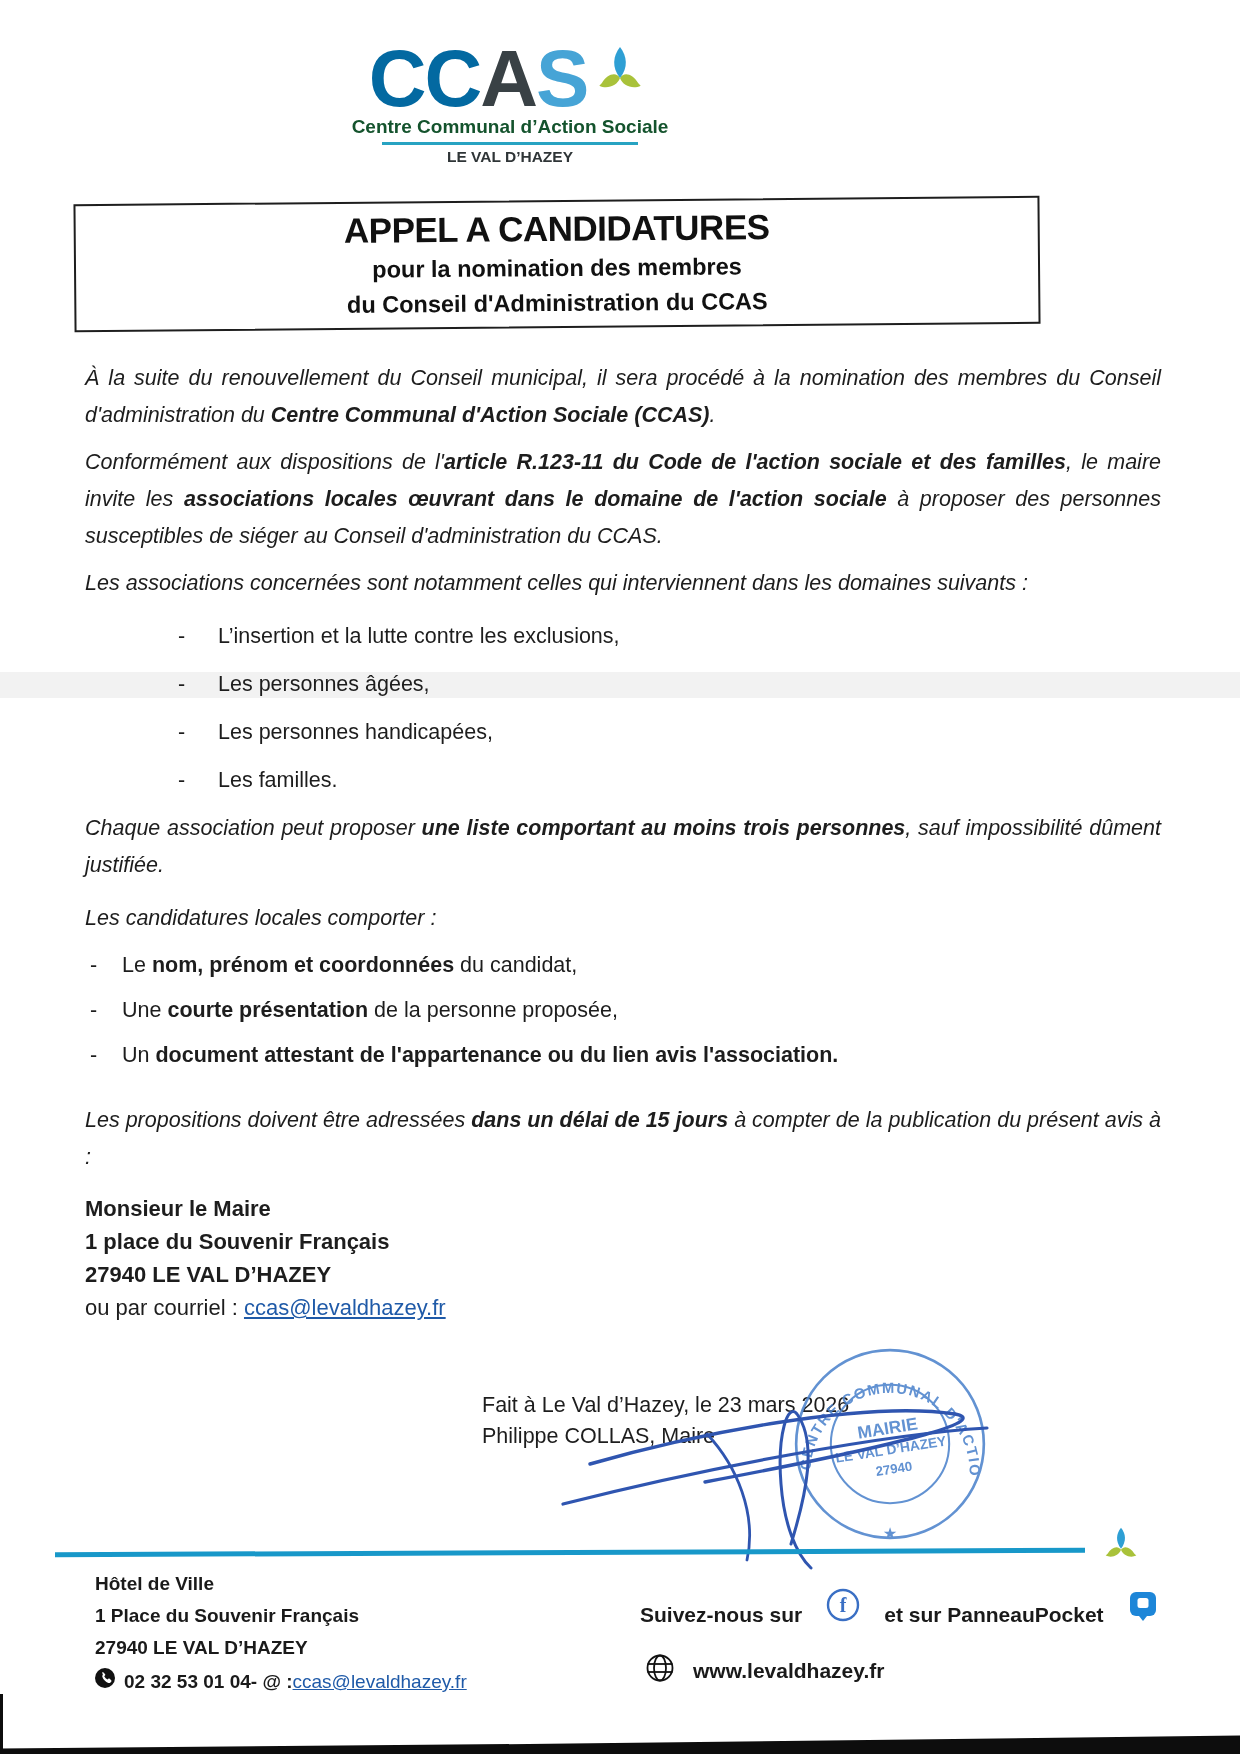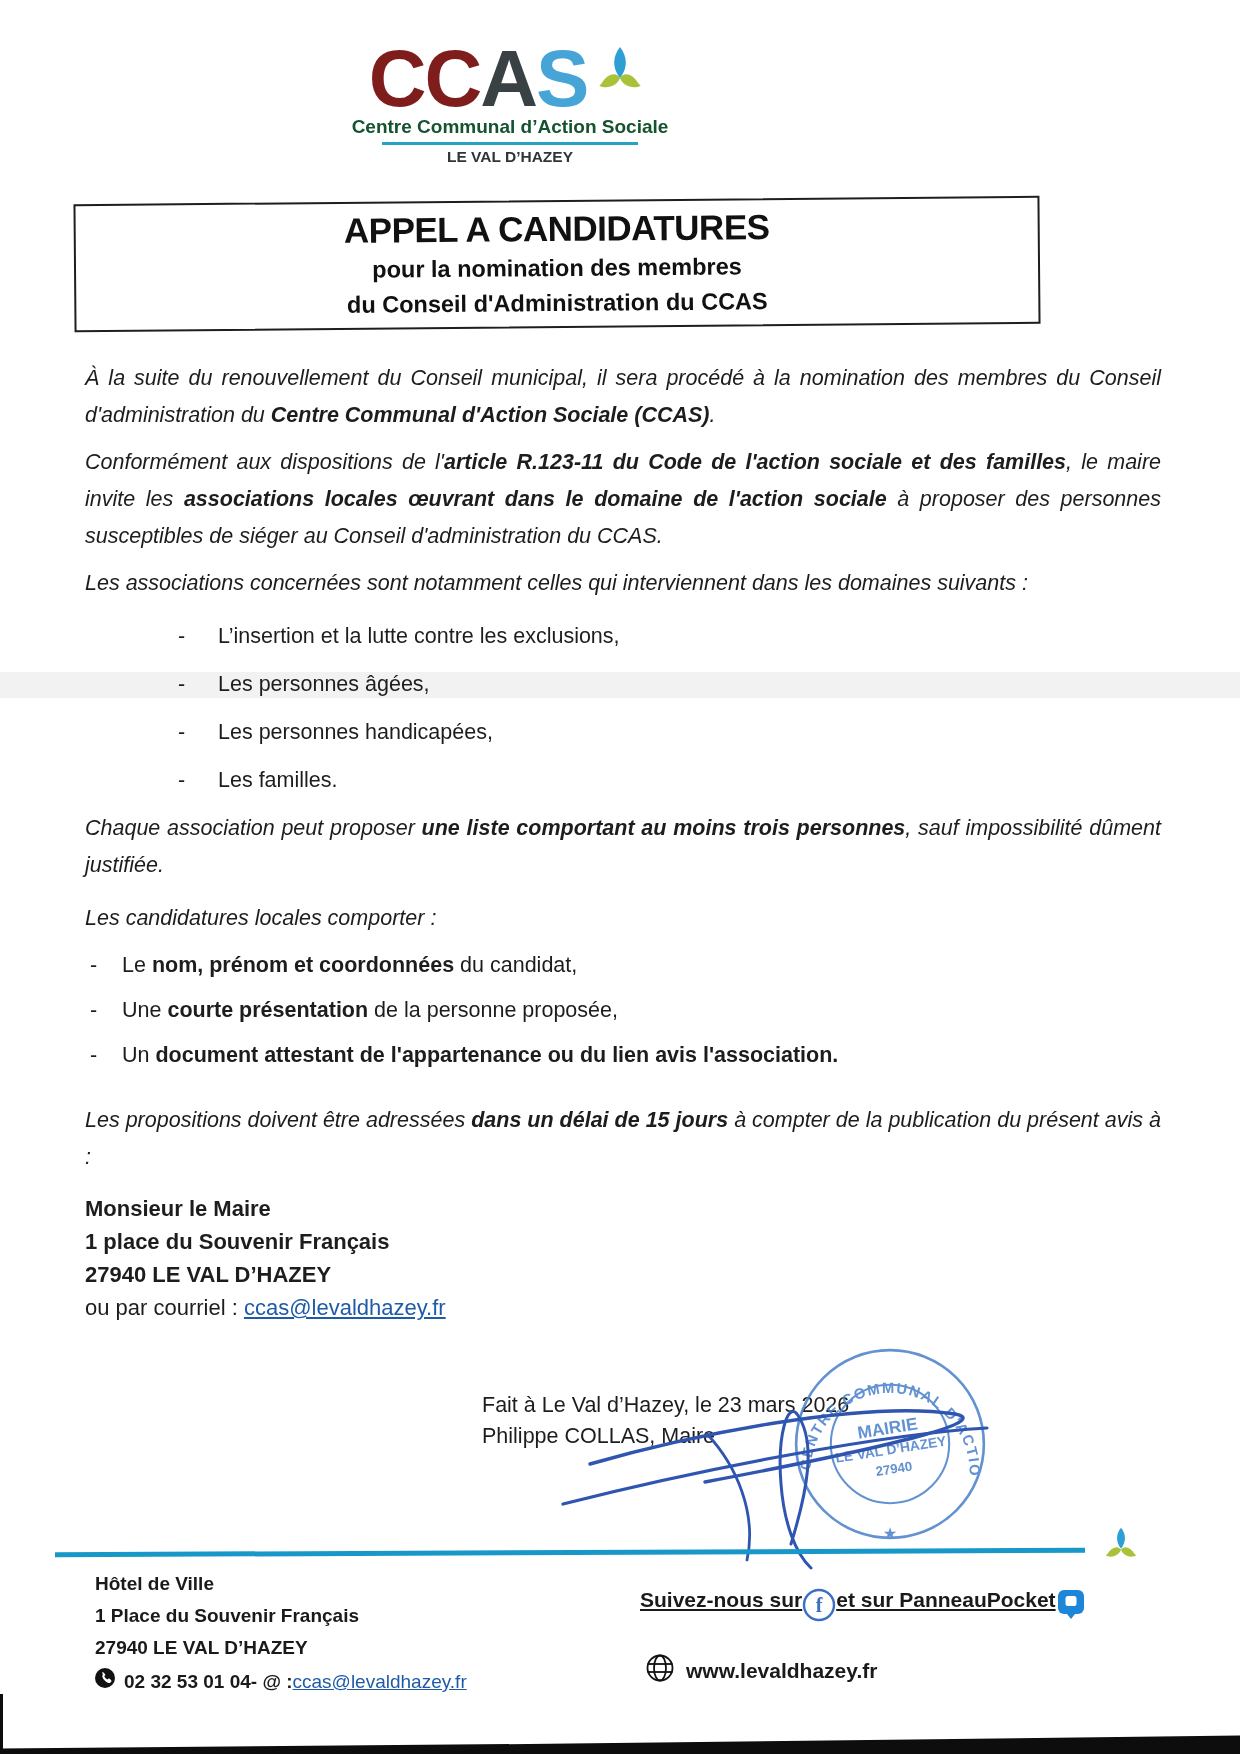--- a/index.html
+++ b/index.html
@@ -5,21 +5,21 @@
   html,body{margin:0;padding:0;background:#e8e8e8;}
   .page{
     position:relative;width:1240px;height:1754px;margin:0 auto;
     background:#ffffff;overflow:hidden;
     font-family:"Liberation Sans",sans-serif;color:#1d1d1d;
   }
   .b{font-weight:700;}
   
   .logo{position:absolute;left:0;top:40px;width:1020px;text-align:center;}
   .logo-word{font-size:80px;font-weight:700;letter-spacing:-2px;line-height:78px;display:inline-block;vertical-align:top;}
-  .logo-word .c-green{color:#7f1d1d;}
+  .logo-word .c-green{color:#0369a1;}
   .logo-word .c-dark{color:#394145;}
   .logo-word .c-blue{color:#46a4d6;}
   .logo-leaves{display:inline-block;vertical-align:top;margin:4px 0 0 2px;}
   .logo-sub{font-size:19px;font-weight:700;color:#14532d;margin-top:-2px;}
   .logo-rule{height:3px;width:256px;margin:4px auto 3px auto;background:#27a3c2;}
   .logo-city{font-size:15.5px;font-weight:700;color:#2f3537;}
   
   .title-box{
     position:absolute;left:74px;top:200px;width:962px;height:124px;
     border:2px solid #1e1e1e;transform:rotate(-0.5deg);
@@ -48,22 +48,22 @@
   .stamp{position:absolute;left:788px;top:1342px;}
   .sig-strokes{position:absolute;left:555px;top:1372px;pointer-events:none;}
   
   .footer-rule{position:absolute;left:55px;top:1550px;width:1030px;height:5px;background:#1898c9;transform:rotate(-0.25deg);}
   .footer-leaf{position:absolute;left:1098px;top:1524px;}
   .footer-left{position:absolute;left:95px;top:1568px;font-size:19px;font-weight:700;line-height:32px;color:#1a1a1a;}
   .contact-line{display:flex;align-items:center;margin-top:2px;}
   .phone-ico{margin-right:9px;display:inline-block;}
   .contact-line a.link{font-weight:400;}
   .footer-right{position:absolute;left:640px;top:1588px;font-size:21px;font-weight:700;color:#1a1a1a;}
-  .follow-line{display:flex;align-items:flex-start;gap:0;text-decoration:underline;}
-  .site-line{display:flex;align-items:center;gap:11px;margin-top:26px;margin-left:5px;}
+  .follow-line{display:flex;align-items:flex-end;gap:24px;}
+  .site-line{display:flex;align-items:center;gap:18px;margin-top:26px;margin-left:5px;}
   
   .scan-band{position:absolute;left:0;top:672px;width:1240px;height:26px;background:rgba(150,150,150,0.12);}
   .scan-bottom{position:absolute;left:0;bottom:0;width:1240px;height:20px;background:#0d0d0d;
     clip-path:polygon(0 72%,46% 48%,100% 8%,100% 100%,0 100%);}
   .scan-left-line{position:absolute;left:0;top:1694px;width:3px;height:60px;background:#0d0d0d;}
 </style>
 </head>
 <body>
 
 <div class="page">

